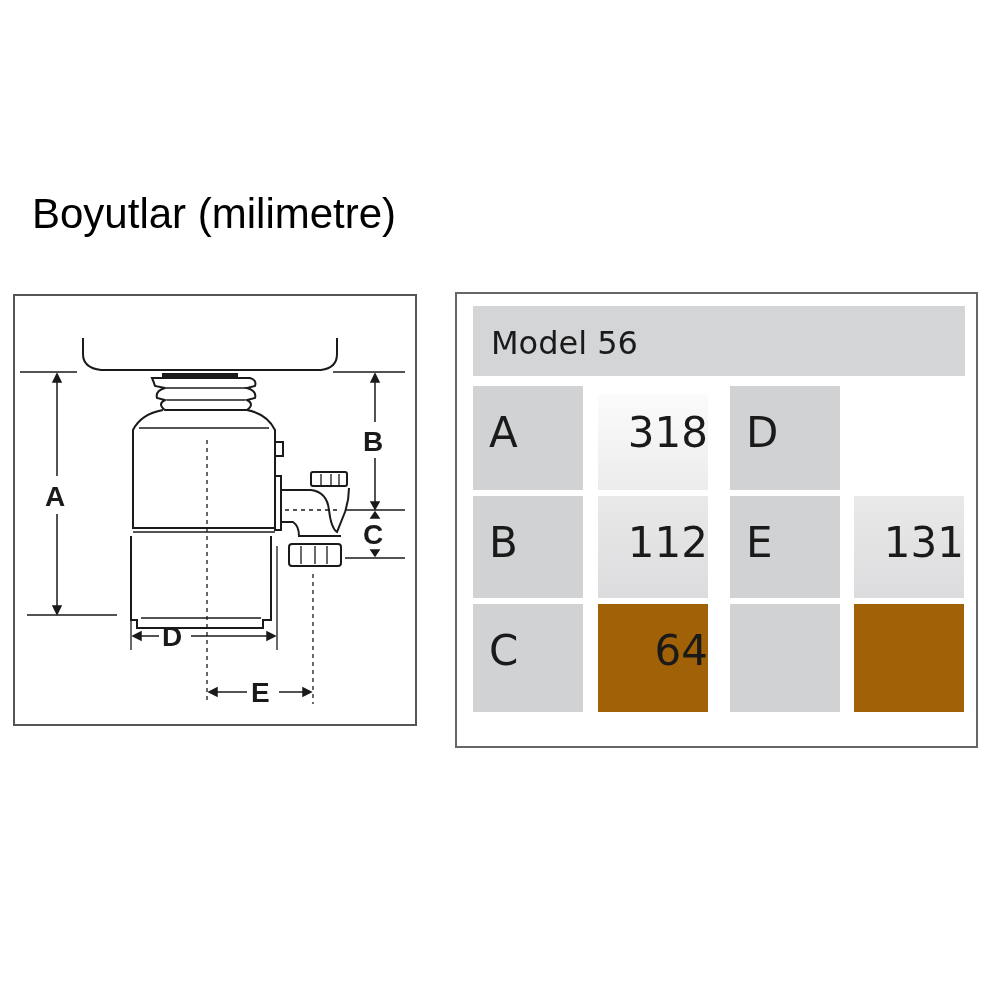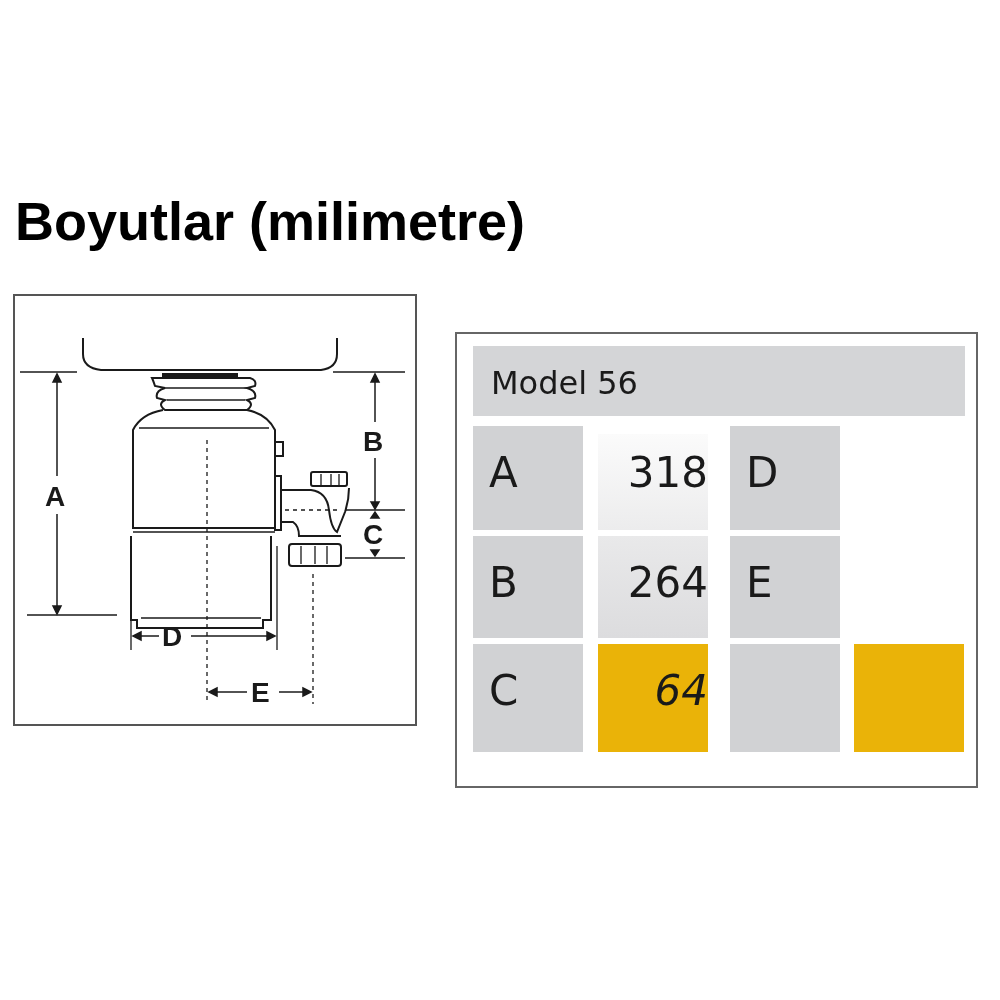--- a/index.html
+++ b/index.html
@@ -1,30 +1,30 @@
 <!DOCTYPE html>
 <html><head>
 <meta charset="utf-8">
 <style>
   html, body { margin:0; padding:0; background:#ffffff; }
   body { width:1000px; height:1000px; position:relative; overflow:hidden; font-family:"Liberation Sans", sans-serif; }
-  .title { position:absolute; left:15px; top:190px; font-size:54px; font-weight:bold; color:#000; letter-spacing:0px; font-family:"Liberation Sans", sans-serif; }
+  .title { position:absolute; left:32px; top:190px; font-size:42px; font-weight:normal; color:#000; letter-spacing:0px; font-family:"Liberation Sans", sans-serif; }
   .diagram-box { position:absolute; left:13px; top:294px; width:404px; height:432px; border:2px solid #555; box-sizing:border-box; background:#fff; }
   .diagram-box svg { position:absolute; left:0; top:0; }
-  .table-box { position:absolute; left:455px; top:292px; width:523px; height:456px; border:2px solid #666; box-sizing:border-box; background:#fff;margin-top:40px; }
+  .table-box { position:absolute; left:455px; top:292px; width:523px; height:456px; border:2px solid #666; box-sizing:border-box; background:#fff; }
   .model-header { position:absolute; left:16px; top:12px; width:492px; height:70px; background:#d4d5d7; }
   .model-header span { position:absolute; left:18px; top:18px; font-size:32px; color:#1a1a1a; font-family:"DejaVu Sans", sans-serif; }
   .cell { position:absolute; box-sizing:border-box; }
   .cell span { position:absolute; font-size:42px; color:#1a1a1a; font-family:"DejaVu Sans", sans-serif; }
   .lab { background:#d1d2d4; }
   .lab span { left:16px; top:22px; }
   .val span { left:0; right:0; text-align:right; top:22px; }
   .v1 { background:linear-gradient(#fbfbfb, #ececed); }
   .v2 { background:linear-gradient(#e9e9ea, #dcdcde); }
-  .v3 { background:#eab308;font-style:italic; }
+  .v3 { background:#a16207; }
 </style>
 </head>
 <body>
 
 <div class="title">Boyutlar (milimetre)</div>
 
 <div class="diagram-box">
   <svg width="404" height="432" viewBox="0 0 404 432">
     <g fill="none" stroke="#1a1a1a" stroke-width="2">
 
@@ -122,24 +122,27 @@
     <span style="top:14px;">318</span>
   </div>
   <div class="cell lab" style="left:273px; top:92px; width:110px; height:104px;">
     <span>D</span>
   </div>
 
   <div class="cell lab" style="left:16px; top:202px; width:110px; height:102px;">
     <span>B</span>
   </div>
   <div class="cell val v2" style="left:141px; top:202px; width:110px; height:102px;">
-    <span>264</span>
+    <span>112</span>
   </div>
   <div class="cell lab" style="left:273px; top:202px; width:110px; height:102px;">
     <span>E</span>
+  </div>
+  <div class="cell val v2" style="left:397px; top:202px; width:110px; height:102px;">
+    <span>131</span>
   </div>
 
   <div class="cell lab" style="left:16px; top:310px; width:110px; height:108px;">
     <span>C</span>
   </div>
   <div class="cell val v3" style="left:141px; top:310px; width:110px; height:108px;">
     <span>64</span>
   </div>
   <div class="cell lab" style="left:273px; top:310px; width:110px; height:108px;">
     <span></span>

